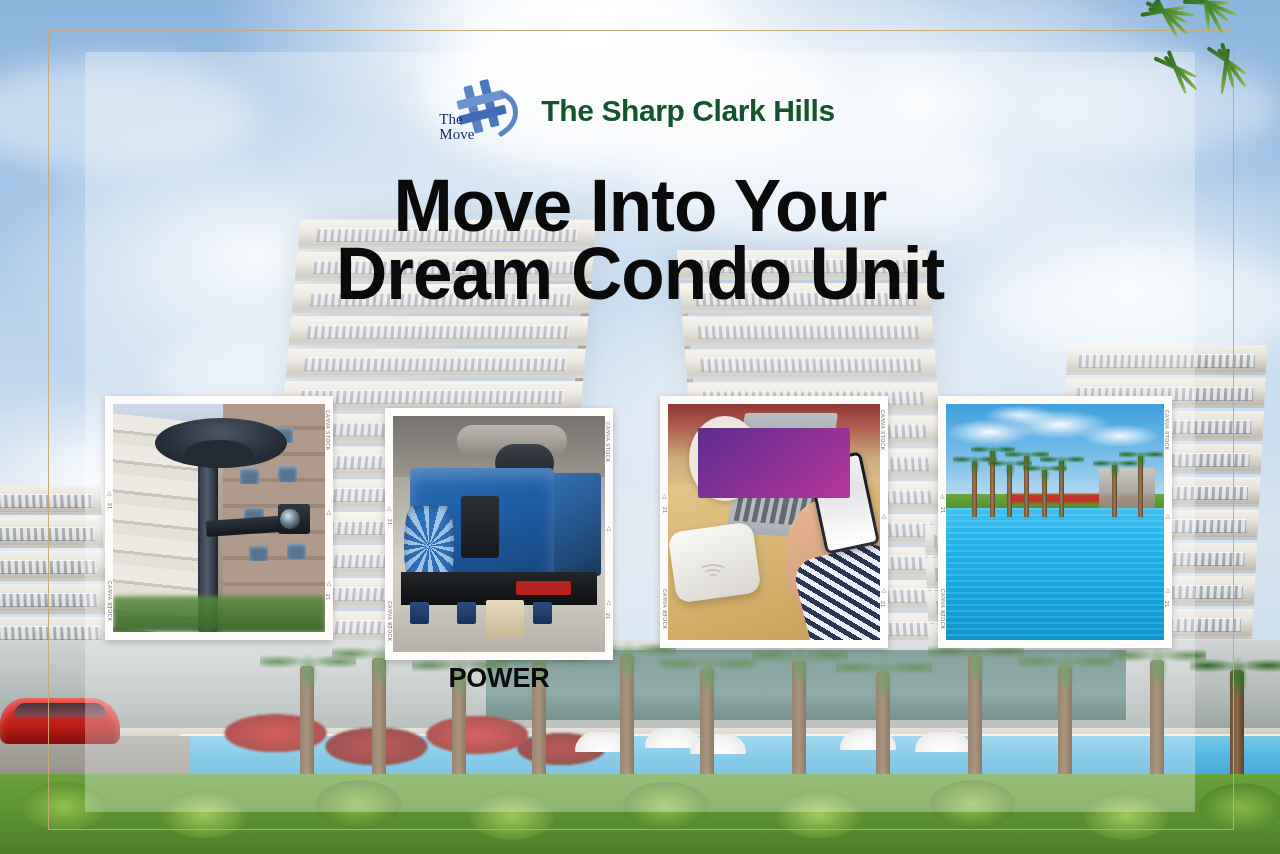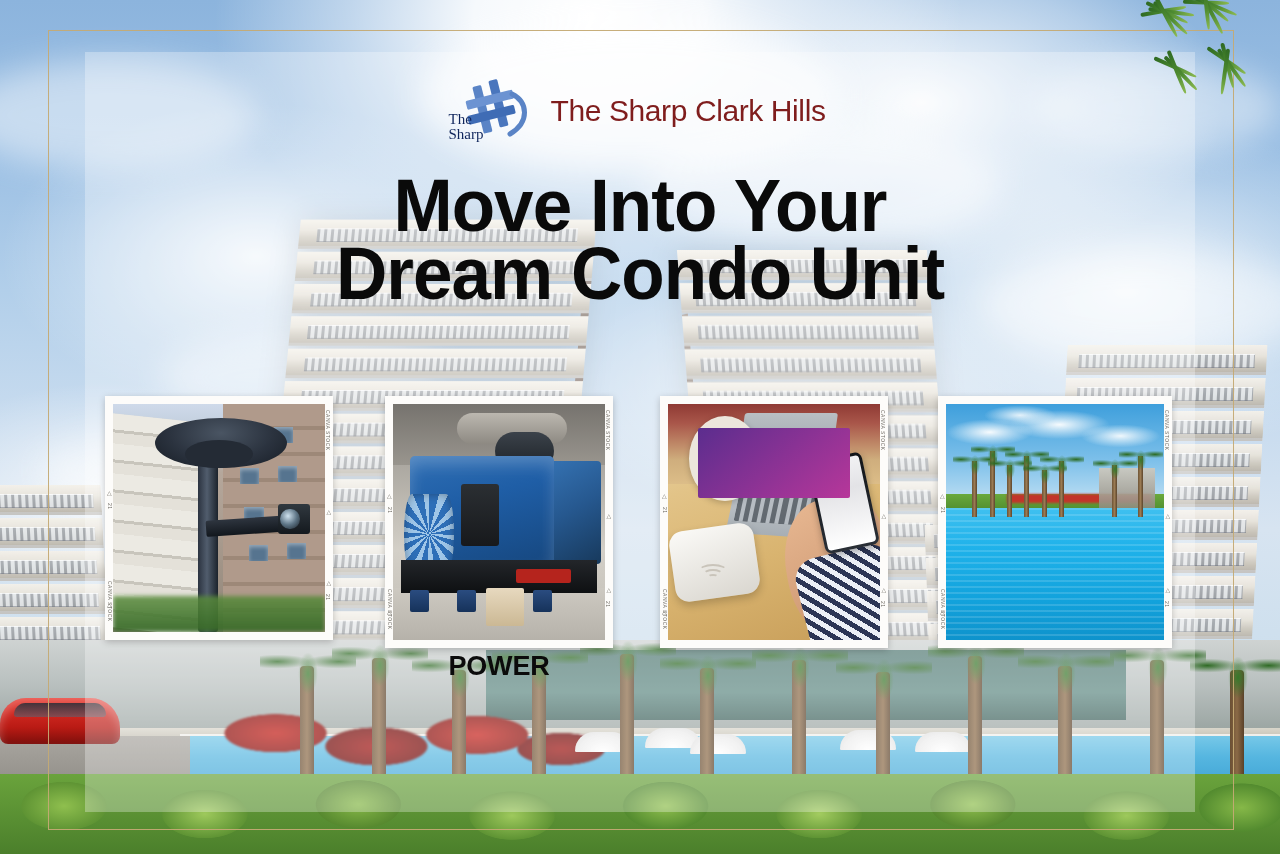--- a/index.html
+++ b/index.html
@@ -184,21 +184,21 @@
   }
   .logo-mark{ position:relative; width:86px; height:66px; }
   .logo-mark svg{ position:absolute; left:0; top:0; }
   .logo-thesharp{
     position:absolute; left:-6px; bottom:2px;
     font-family:"Liberation Serif", serif;
     font-size:15px; line-height:15px; color:#10265c; text-align:left;
     font-weight:400;
   }
   .logo-word{
-    font-size:30px; font-weight:normal; color:#7f1d1d;
+    font-size:30px; font-weight:bold; color:#14532d;
     letter-spacing:-0.4px; white-space:nowrap;
     font-family:"Liberation Sans", sans-serif;
   }
 
   
   .headline{
     position:absolute; left:0; right:0; top:172px;
     text-align:center; color:#0a0a0a;
     font-family:"Liberation Sans", sans-serif;
     font-weight:bold; font-size:74px; line-height:0.92;
@@ -541,21 +541,21 @@
         <g transform="rotate(-14 42 30)">
           <rect x="24" y="4" width="9" height="48" rx="1.5" fill="#5a84c6"></rect>
           <rect x="41" y="2" width="9" height="48" rx="1.5" fill="#4a76bd"></rect>
           <rect x="14" y="16" width="48" height="9" rx="1.5" fill="#6c93d2"></rect>
           <rect x="12" y="31" width="48" height="9" rx="1.5" fill="#3f6cb5"></rect>
         </g>
         <path d="M58 16 C74 24, 76 44, 56 56" stroke="#5a84c6" stroke-width="5" fill="none" stroke-linecap="round"></path>
       </svg>
       <div class="logo-thesharp">
         <div>The</div>
-        <div>Sharp</div>
+        <div>Move</div>
       </div>
     </div>
     <div class="logo-word">The Sharp Clark Hills</div>
   </div>
 
   <div class="headline">
     <span>Move Into Your</span>
     <span class="l2">Dream Condo Unit</span>
   </div>
 
@@ -589,21 +589,21 @@
         <span class="tick v" style="right:2px; top:14px;">CANVA STOCK</span>
         <span class="tick v" style="left:2px; top:44%;">21</span>
         <span class="tick v" style="right:2px; bottom:16%;">21</span>
         <span class="arrow" style="left:2px; top:38%;">△</span>
         <span class="arrow" style="right:2px; top:46%;">△</span>
         <span class="arrow" style="right:2px; bottom:22%;">△</span>
         <span class="arrow" style="left:2px; bottom:13%;">△</span>
       </div>
     </div>
 
-    <div class="card" style="left:385px; top:4px; width:228px; height:252px;">
+    <div class="card" style="left:385px; top:16px; width:228px; height:252px;">
       <div class="frame">
         <div class="photo">
           <div class="ph">
             <div class="gen-bg"></div>
             <div class="gen-ceil"></div>
             <div class="gen-duct"></div>
             <div class="gen-floor"></div>
             <div class="gen-eng"></div>
             <div class="gen-air"></div>
             <div class="gen-body"></div>

